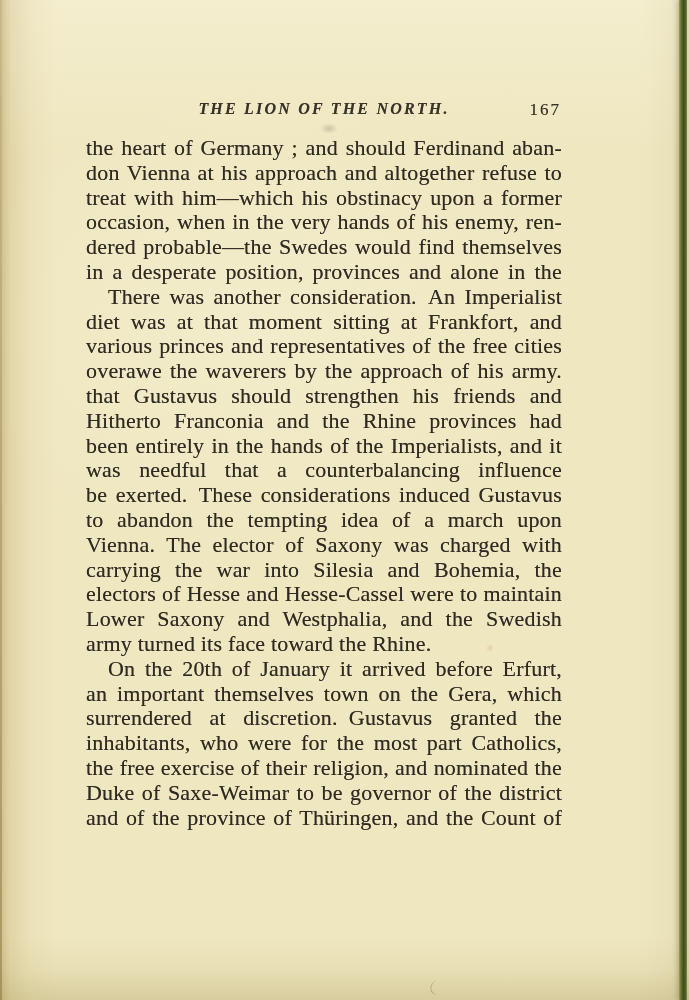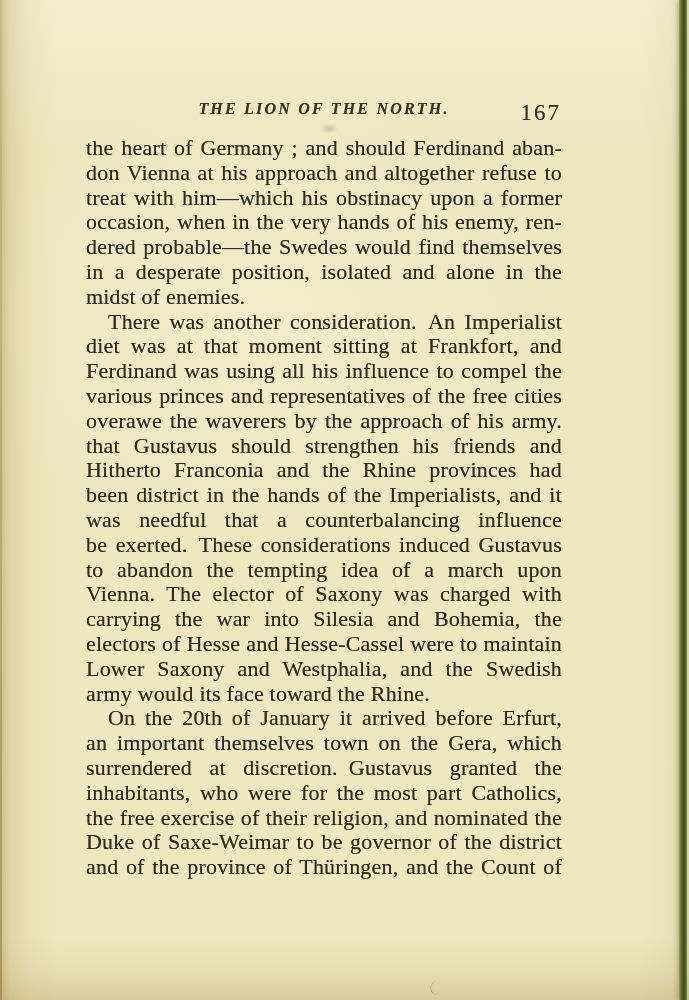--- a/index.html
+++ b/index.html
@@ -51,21 +51,21 @@
     font-weight: 600;
     font-size: 16px;
     letter-spacing: 2.2px;
     color: #37322a;
     white-space: nowrap;
     text-shadow: 0 0 0.6px rgba(55,50,42,0.5);
   }
   .page-number {
     position: absolute;
     right: 1px; top: 0;
-    font-size: 23px;
+    font-size: 17px;
     letter-spacing: 2px;
     color: #37322a;
     text-shadow: 0 0 0.6px rgba(55,50,42,0.5);
   }
 
   .body {
     position: absolute;
     left: 86px; top: 136px;
     width: 476px;
     font-size: 22px;
@@ -124,40 +124,38 @@
     <div class="page-number">167</div>
   </div>
 
   <div class="body">
       <div class="paragraph">
         <div class="line">the heart of Germany ; and should Ferdinand aban-</div>
         <div class="line">don Vienna at his approach and altogether refuse to</div>
         <div class="line">treat with him—which his obstinacy upon a former</div>
         <div class="line">occasion, when in the very hands of his enemy, ren-</div>
         <div class="line">dered probable—the Swedes would find themselves</div>
-        <div class="line">in a desperate position, isolated and alone in the</div>
-        <div class="line flush">midst of enemies.</div>
+        <div class="line">in a desperate position, provinces and alone in the</div>
       </div>
       <div class="paragraph">
         <div class="line indent">There was another consideration. An Imperialist</div>
         <div class="line">diet was at that moment sitting at Frankfort, and</div>
-        <div class="line">Ferdinand was using all his influence to compel the</div>
         <div class="line">various princes and representatives of the free cities</div>
         <div class="line">overawe the waverers by the approach of his army.</div>
         <div class="line">that Gustavus should strengthen his friends and</div>
         <div class="line">Hitherto Franconia and the Rhine provinces had</div>
-        <div class="line">been district in the hands of the Imperialists, and it</div>
+        <div class="line">been entirely in the hands of the Imperialists, and it</div>
         <div class="line">was needful that a counterbalancing influence should</div>
         <div class="line">be exerted. These considerations induced Gustavus</div>
         <div class="line">to abandon the tempting idea of a march upon</div>
         <div class="line">Vienna. The elector of Saxony was charged with</div>
         <div class="line">carrying the war into Silesia and Bohemia, the</div>
         <div class="line">electors of Hesse and Hesse-Cassel were to maintain</div>
         <div class="line">Lower Saxony and Westphalia, and the Swedish</div>
-        <div class="line flush">army would its face toward the Rhine.</div>
+        <div class="line flush">army turned its face toward the Rhine.</div>
       </div>
       <div class="paragraph">
         <div class="line indent">On the 20th of January it arrived before Erfurt,</div>
         <div class="line">an important themselves town on the Gera, which</div>
         <div class="line">surrendered at discretion. Gustavus granted the</div>
         <div class="line">inhabitants, who were for the most part Catholics,</div>
         <div class="line">the free exercise of their religion, and nominated the</div>
         <div class="line">Duke of Saxe-Weimar to be governor of the district</div>
         <div class="line">and of the province of Thüringen, and the Count of</div>
       </div>

